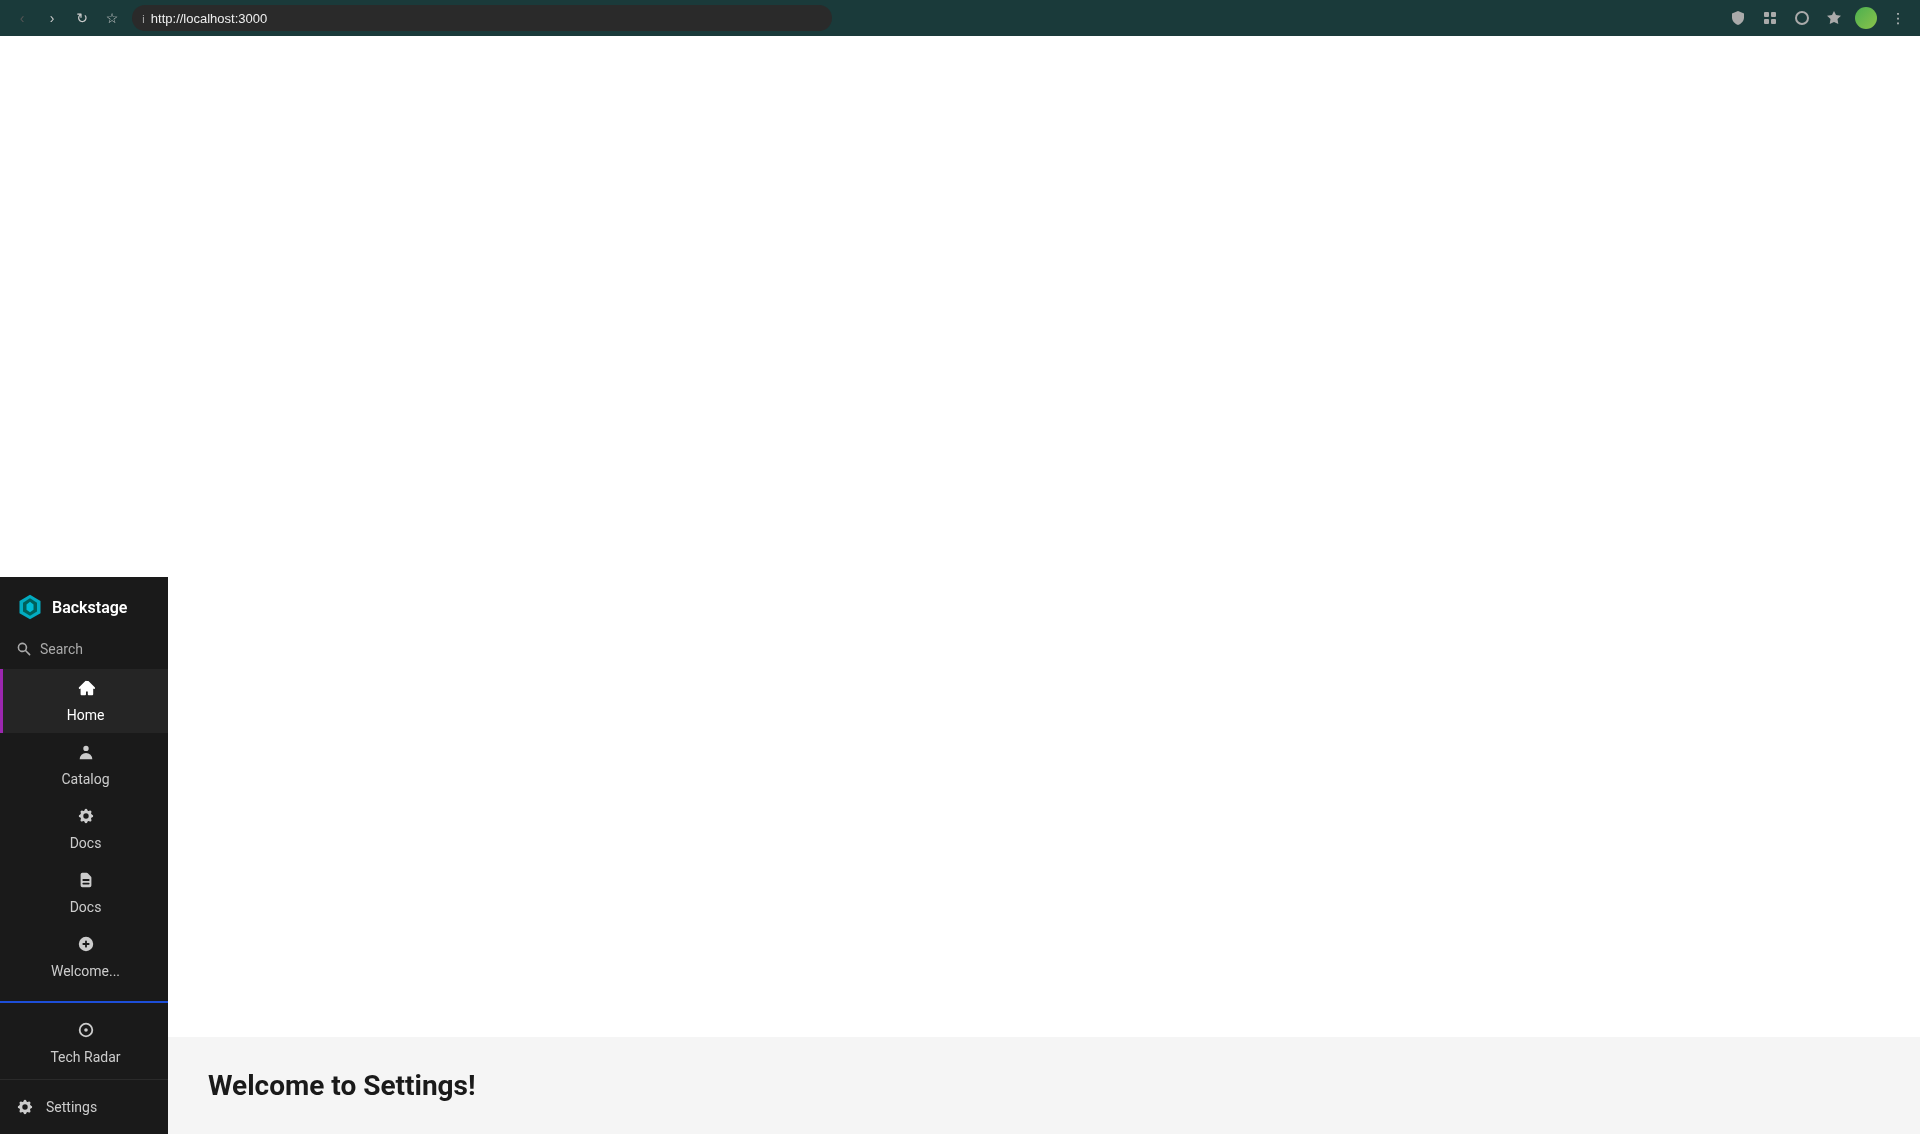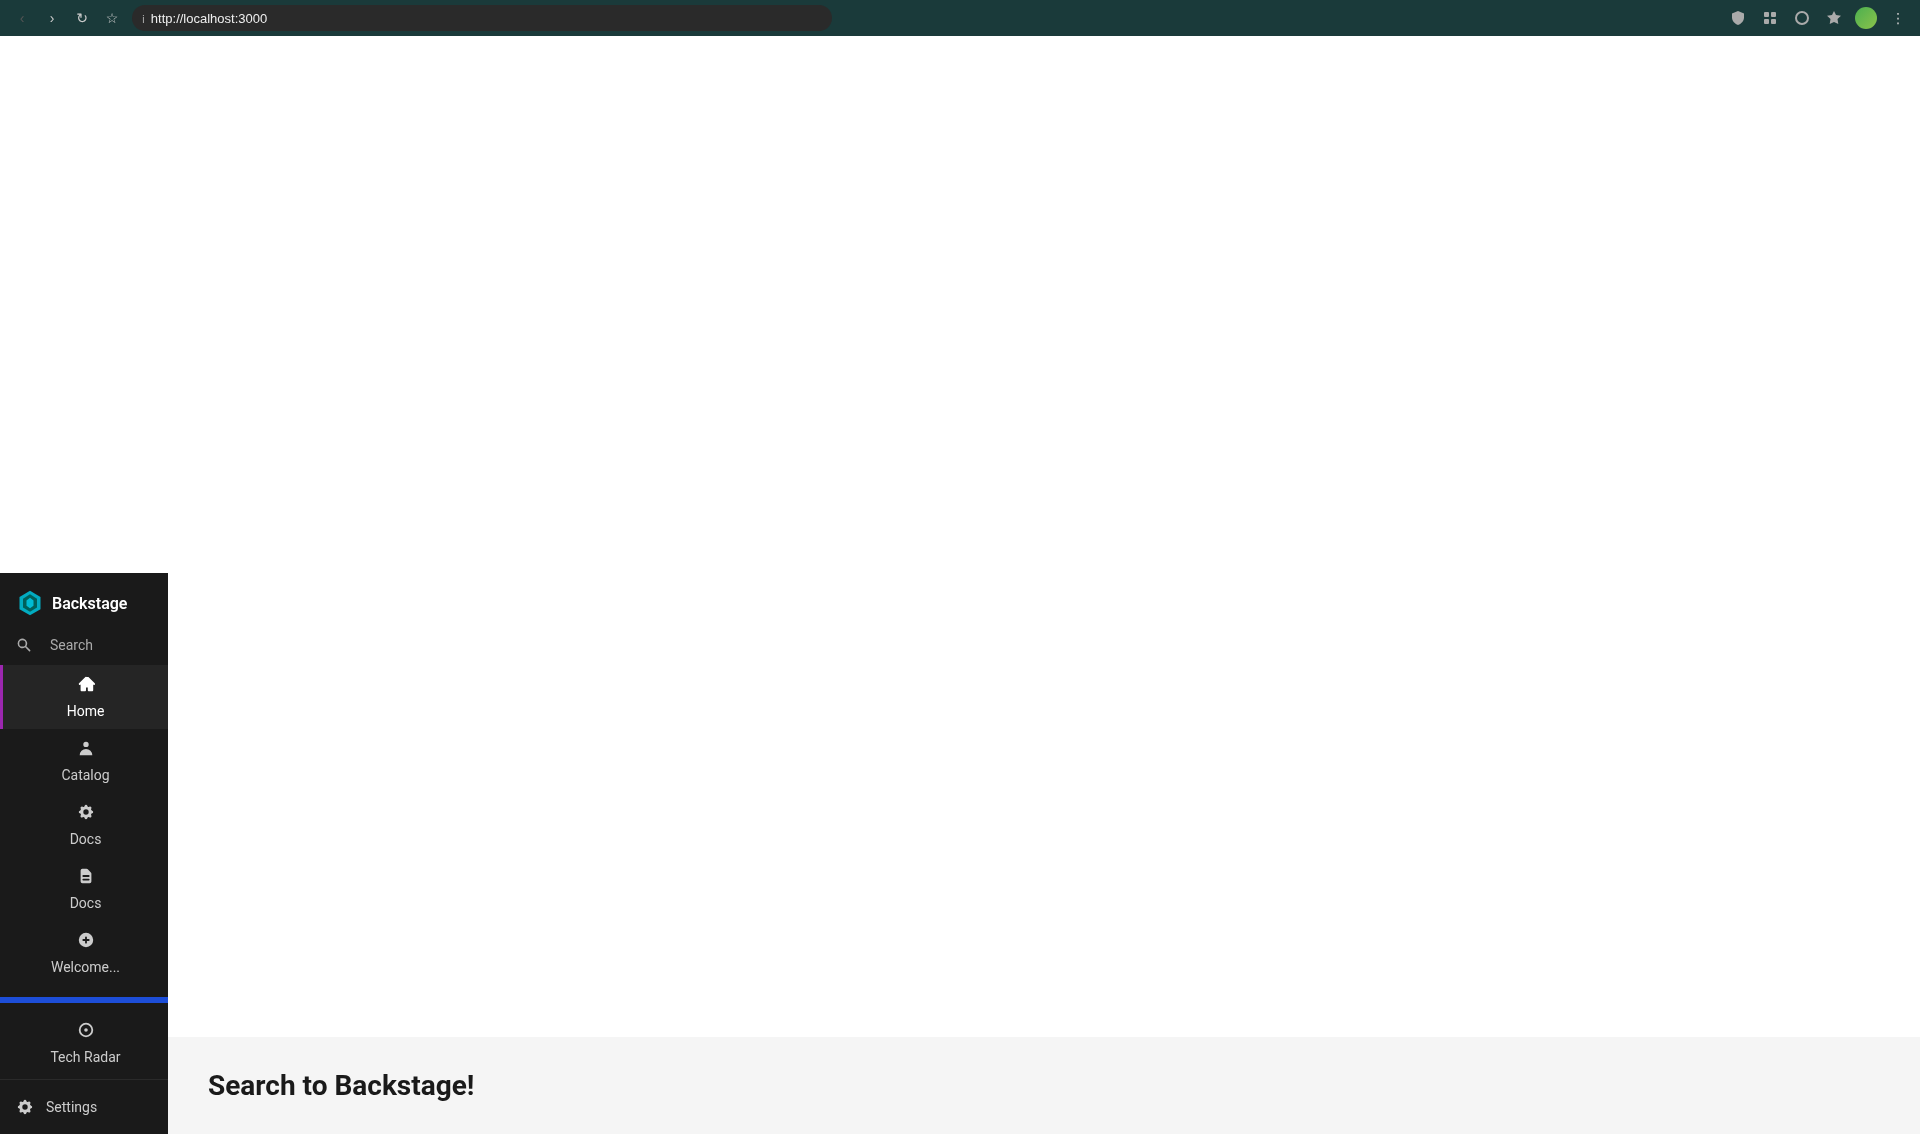--- a/index.html
+++ b/index.html
@@ -143,21 +143,21 @@
 
     .logo-text {
       color: #fff;
       font-size: 16px;
       font-weight: 600;
     }
 
     .sidebar-search {
       display: flex;
       align-items: center;
-      gap: 18px;
+      gap: 8px;
       padding: 8px 16px;
       color: #aaa;
       cursor: pointer;
       font-size: 14px;
     }
 
     .search-icon-svg {
       width: 16px;
       height: 16px;
       flex-shrink: 0;
@@ -337,21 +337,21 @@
       <a class="nav-item">
         <span class="nav-icon">
           <svg width="18" height="18" viewBox="0 0 20 20" fill="currentColor">
             <path fill-rule="evenodd" d="M10 18a8 8 0 100-16 8 8 0 000 16zm1-11a1 1 0 10-2 0v2H7a1 1 0 100 2h2v2a1 1 0 102 0v-2h2a1 1 0 100-2h-2V7z" clip-rule="evenodd"></path>
           </svg>
         </span>
         <span>Welcome...</span>
       </a>
     </div>
 
-    <div class="sidebar-nav" style="border-top: 6px solid #1d4ed8; padding-top: 8px; margin-top: 8px;">
+    <div class="sidebar-nav" style="border-top: 2px solid #1d4ed8; padding-top: 8px; margin-top: 8px;">
 
       <a class="nav-item">
         <span class="nav-icon">
           <svg width="18" height="18" viewBox="0 0 20 20" fill="currentColor">
             <path fill-rule="evenodd" d="M10 18a8 8 0 100-16 8 8 0 000 16zm0-2a6 6 0 100-12 6 6 0 000 12zm0-4a2 2 0 100-4 2 2 0 000 4z" clip-rule="evenodd"></path>
           </svg>
         </span>
         <span>Tech Radar</span>
       </a>
     </div>
@@ -362,16 +362,16 @@
           <svg width="18" height="18" viewBox="0 0 20 20" fill="currentColor">
             <path fill-rule="evenodd" d="M11.49 3.17c-.38-1.56-2.6-1.56-2.98 0a1.532 1.532 0 01-2.286.948c-1.372-.836-2.942.734-2.106 2.106.54.886.061 2.042-.947 2.287-1.561.379-1.561 2.6 0 2.978a1.532 1.532 0 01.947 2.287c-.836 1.372.734 2.942 2.106 2.106a1.532 1.532 0 012.287.947c.379 1.561 2.6 1.561 2.978 0a1.533 1.533 0 012.287-.947c1.372.836 2.942-.734 2.106-2.106a1.533 1.533 0 01.947-2.287c1.561-.379 1.561-2.6 0-2.978a1.532 1.532 0 01-.947-2.287c.836-1.372-.734-2.942-2.106-2.106a1.532 1.532 0 01-2.287-.947zM10 13a3 3 0 100-6 3 3 0 000 6z" clip-rule="evenodd"></path>
           </svg>
         </span>
         <span>Settings</span>
       </div>
     </div>
   </nav>
 
   <main class="main-content">
-    <h1 class="page-title">Search to Backstage!</h1>
+    <h1 class="page-title">Welcome to Settings!</h1>
   </main>
 
 </div>
 
 </body></html>

